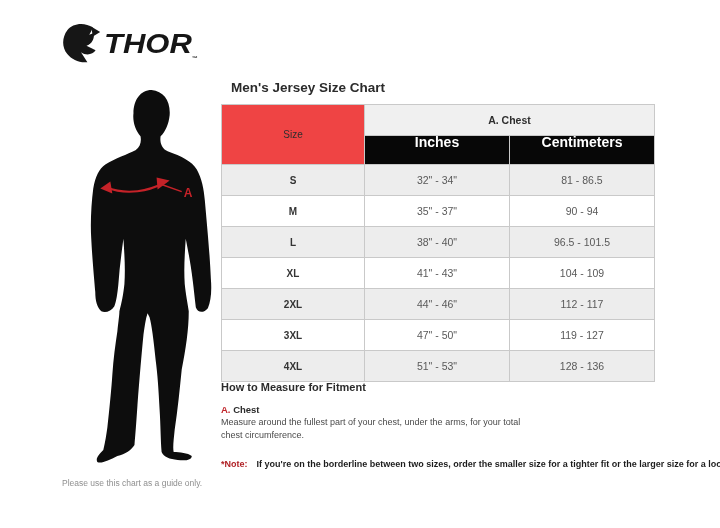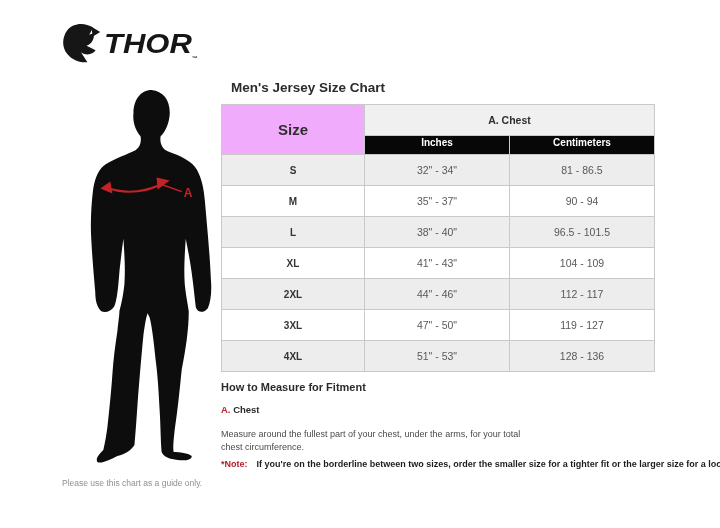--- a/index.html
+++ b/index.html
@@ -38,44 +38,44 @@
     position: absolute; top: 104px; left: 0;
     width: 433px; border-collapse: collapse;
     table-layout: fixed;
   }
   .size-table td, .size-table th { border: 1px solid #c9c9c9; text-align: center; padding: 0; }
   col.c-size { width: 143px; }
   col.c-in   { width: 145px; }
   col.c-cm   { width: 145px; }
 
   .th-size {
-    background: #f0abfc; font-weight: bold; font-size: 15px; color: #2e2e2e;
+    background: #ef4444; font-weight: normal; font-size: 10px; color: #2e2e2e;
   }
   .th-chest {
     background: #f0f0f0; font-weight: bold; font-size: 10.5px; color: #2e2e2e;
     height: 30px;
   }
   .subhead-cell { height: 15px; background: #ffffff; padding: 1px 1px; }
   .subhead-bar {
     background: #070707; color: #ffffff;
-    font-weight: bold; font-size: 10px; line-height: 13px; height: 18px;
+    font-weight: bold; font-size: 14px; line-height: 13px; height: 28px;
   }
   .size-table tbody td { height: 30px; }
   .size-table tbody tr.alt { background: #ededed; }
   .cell-size { font-weight: bold; font-size: 10px; color: #343434; }
   .cell-val  { font-size: 10.5px; color: #595959; }
 
   .measure-heading {
     position: absolute; top: 381px; left: 0;
     font-size: 11px; font-weight: bold; color: #2b2b2b;
   }
   .measure-block { position: absolute; top: 404px; left: 0; width: 330px; }
   .measure-label { font-size: 9.5px; font-weight: bold; color: #2b2b2b; }
   .measure-label .red { color: #c1272d; }
-  .measure-desc { font-size: 9px; color: #4a4a4a; line-height: 1.4; margin-top: 13px; width: 310px; }
+  .measure-desc { font-size: 9px; color: #4a4a4a; line-height: 1.4; margin-top: 1px; width: 310px; }
 
   .note-line {
     position: absolute; top: 459px; left: 0; width: 498px;
     font-size: 9px; font-weight: bold; color: #1d1d1d; white-space: nowrap;
   }
   .note-label { color: #b02025; margin-right: 9px; text-align: center; }
 
   .footer {
     position: absolute; left: 62px; top: 477px;
     font-size: 8.5px; color: #8f8f8f; line-height: 1.5;

